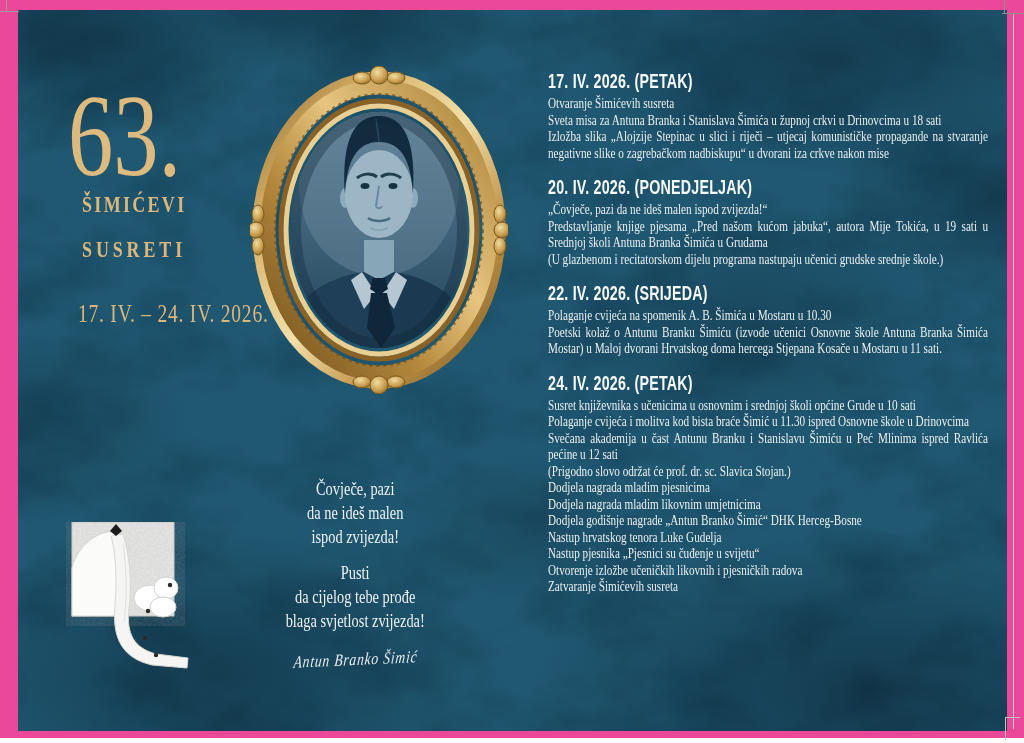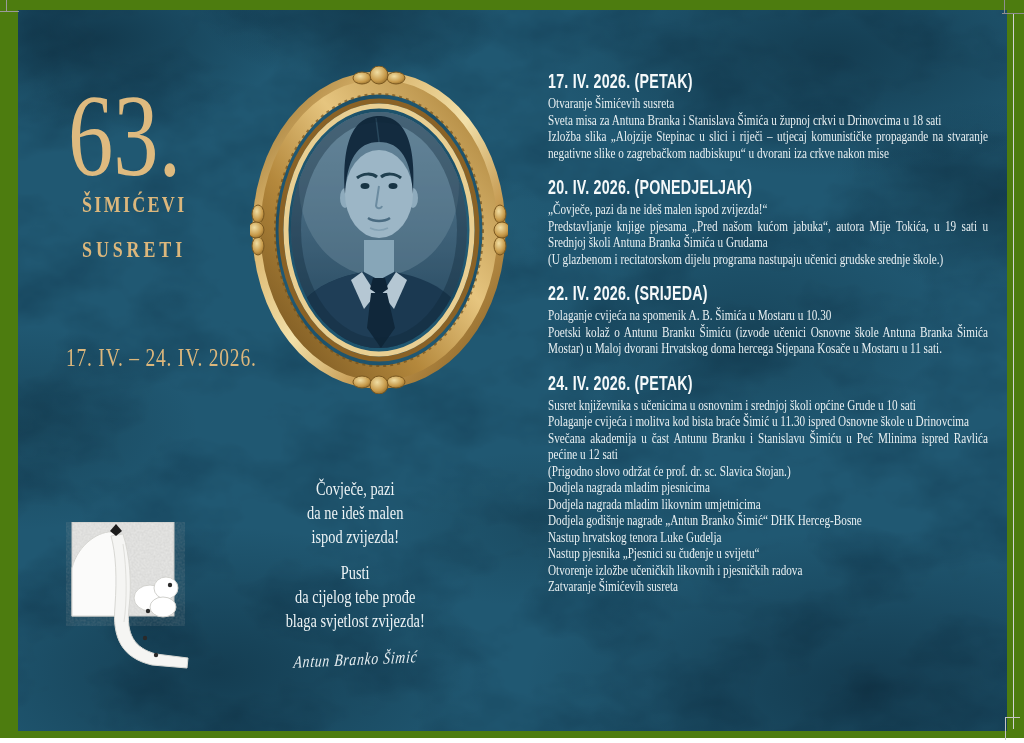--- a/index.html
+++ b/index.html
@@ -1,36 +1,36 @@
 <!DOCTYPE html>
 <html><head>
 <meta charset="utf-8">
 <style>
   html,body{margin:0;padding:0;background:#ffffff;width:1024px;height:743px;overflow:hidden;}
-  .page{position:relative;width:1024px;height:738px;background:#4d7c0f;font-family:"Liberation Serif",serif;}
+  .page{position:relative;width:1024px;height:738px;background:#ec4899;font-family:"Liberation Serif",serif;}
   .poster{position:absolute;left:18px;top:10px;width:989px;height:721px;overflow:hidden;
     background:
       radial-gradient(ellipse 300px 150px at 8% 4%, rgba(9,36,52,.60), transparent 62%),
       radial-gradient(ellipse 260px 120px at 34% 0%, rgba(11,40,56,.55), transparent 60%),
       radial-gradient(ellipse 430px 190px at 82% 6%, rgba(10,38,54,.55), transparent 65%),
       radial-gradient(ellipse 280px 160px at 99% 26%, rgba(12,42,58,.50), transparent 60%),
       radial-gradient(ellipse 330px 190px at 74% 44%, rgba(13,44,60,.38), transparent 62%),
       radial-gradient(ellipse 520px 240px at 86% 94%, rgba(9,34,50,.55), transparent 66%),
       radial-gradient(ellipse 430px 230px at 20% 92%, rgba(10,38,54,.55), transparent 64%),
       radial-gradient(ellipse 300px 170px at 0% 58%, rgba(14,46,62,.42), transparent 60%),
       radial-gradient(ellipse 240px 130px at 52% 72%, rgba(16,50,66,.30), transparent 60%),
       radial-gradient(ellipse 200px 110px at 42% 30%, rgba(46,108,130,.35), transparent 60%),
       #205872;}
   .texture{position:absolute;left:0;top:0;width:100%;height:100%;opacity:.5;mix-blend-mode:multiply;pointer-events:none;}
   .xs{display:inline-block;transform:scaleX(0.78);transform-origin:0 0;white-space:nowrap;}
   .edition{position:absolute;left:50px;top:76px;font-size:116px;line-height:100px;color:#deba7f;font-family:"Liberation Serif",serif;}
   .title-line{position:absolute;left:64px;color:#dcb77c;font-weight:bold;font-size:23px;line-height:38px;font-family:"Liberation Serif",serif;}
   .t1{top:176px;letter-spacing:3px;}
   .t2{top:221px;letter-spacing:5px;text-align:center;}
-  .dates{position:absolute;left:48px;top:290px;color:#dcb77c;font-size:25px;letter-spacing:1px;font-family:"Liberation Serif",serif;margin-top:44px;}
+  .dates{position:absolute;left:60px;top:290px;color:#dcb77c;font-size:25px;letter-spacing:1px;font-family:"Liberation Serif",serif;}
   .frame-wrap{position:absolute;left:232px;top:56px;width:258px;height:328px;}
   .quote{position:absolute;left:246px;top:467px;width:228px;transform:scaleX(0.80);transform-origin:0 0;
     text-align:center;color:#edf3f5;font-size:18px;line-height:24px;font-family:"Liberation Serif",serif;}
   .stanza2{margin-top:12px;}
   .signature{margin-top:15px;font-style:italic;font-size:17px;letter-spacing:1px;color:#e6edf0;}
   .signature .scrawl{display:inline-block;transform:rotate(-2deg) skewX(-8deg);}
   .logo-wrap{position:absolute;left:48px;top:512px;width:134px;height:150px;}
   .program{position:absolute;left:530px;top:60px;width:550px;transform:scaleX(0.80);transform-origin:0 0;color:#e9f0f2;}
   .section + .section{margin-top:14px;}
   .p-head{margin:0 0 5px 0;font-family:"Liberation Sans",sans-serif;font-weight:bold;font-size:21px;line-height:21px;color:#f5f9fa;letter-spacing:0.3px;}

